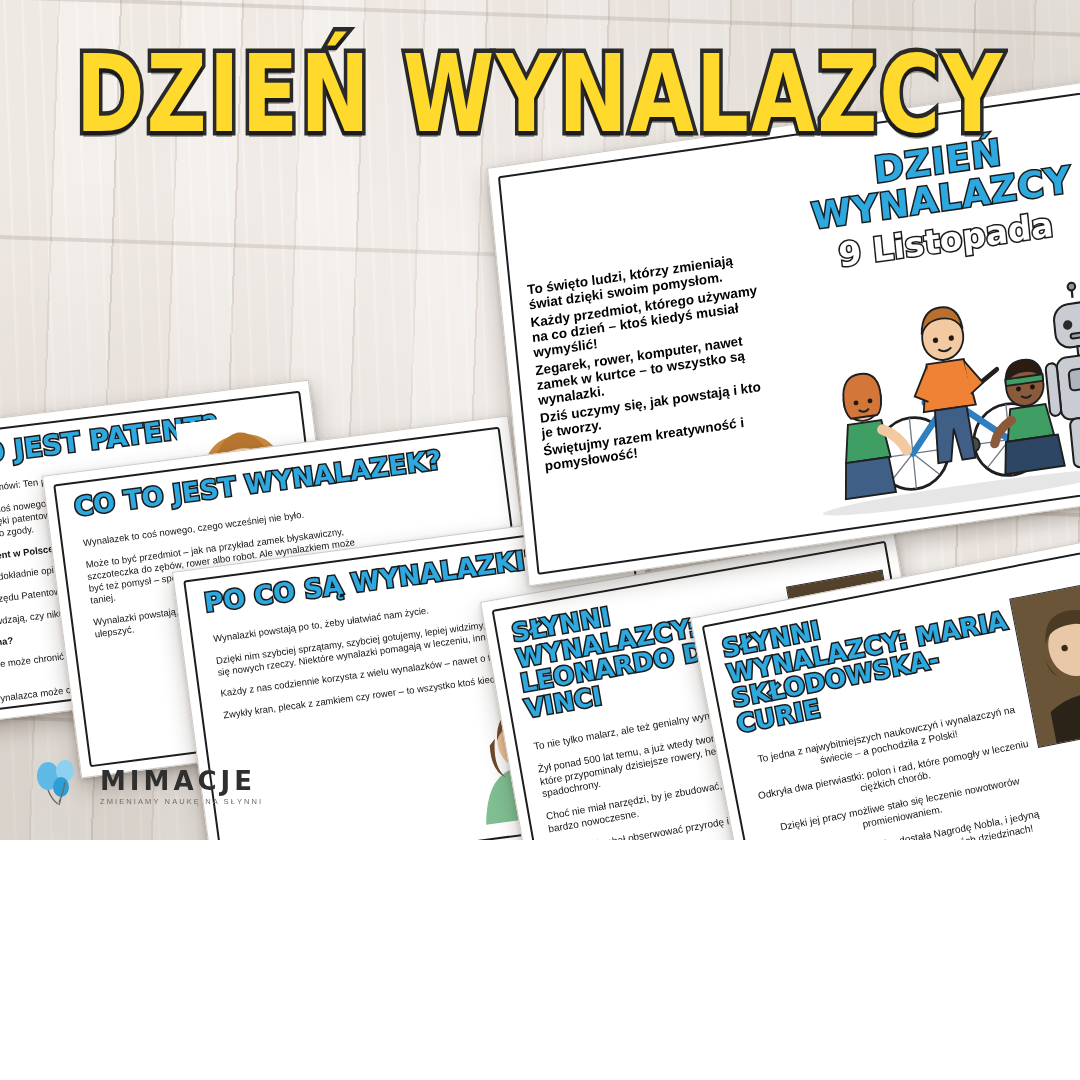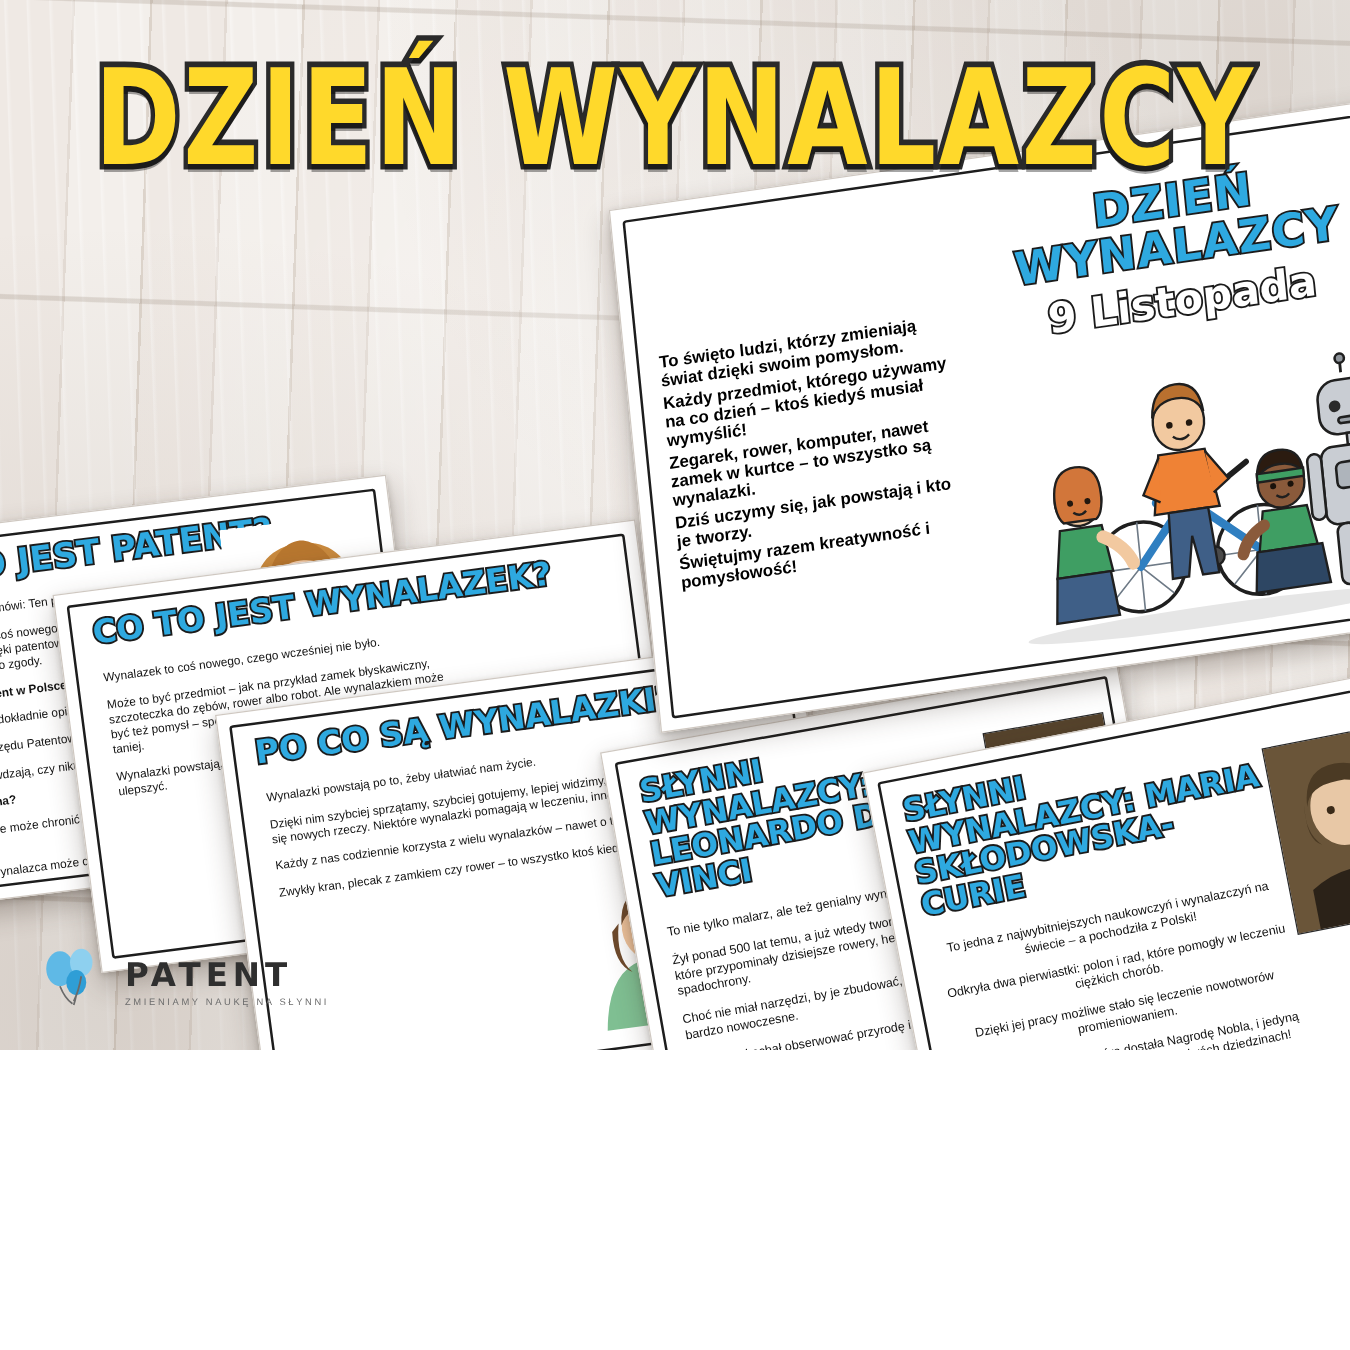--- a/index.html
+++ b/index.html
@@ -546,18 +546,18 @@
   <div id="logo">
     <div>
       <svg width="58" height="58" viewBox="0 0 58 58">
         <ellipse cx="18" cy="20" rx="11" ry="14" fill="#5fb9e6"></ellipse>
         <ellipse cx="35" cy="15" rx="9" ry="11" fill="#8ed0ef"></ellipse>
         <ellipse cx="31" cy="31" rx="8" ry="10" fill="#2f9ed6"></ellipse>
         <path d="M18 34q4 10 10 14M35 26q-2 12-6 20M31 41q-1 5 -2 8" stroke="#6a6a6a" stroke-width="1.4" fill="none"></path>
       </svg>
     </div>
     <div id="logo-text">
-      <div id="logo-name">PATENT</div>
+      <div id="logo-name">MIMACJE</div>
       <div id="logo-tag">ZMIENIAMY NAUKĘ NA SŁYNNI</div>
     </div>
   </div>
 
 </div>
 
 </body></html>

